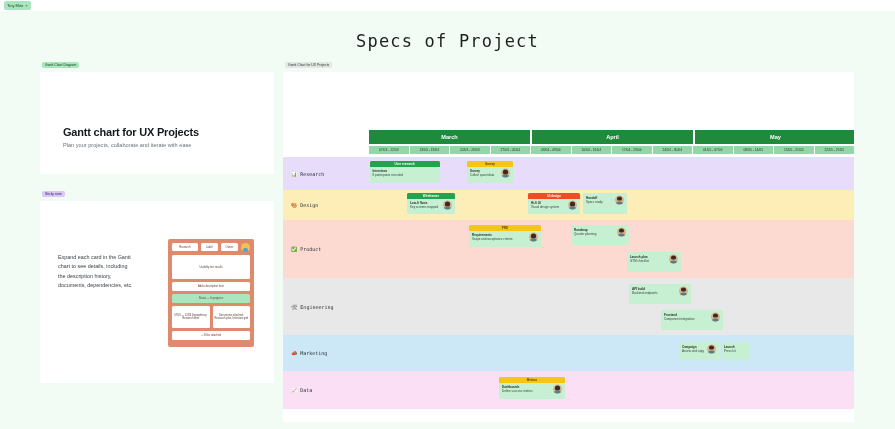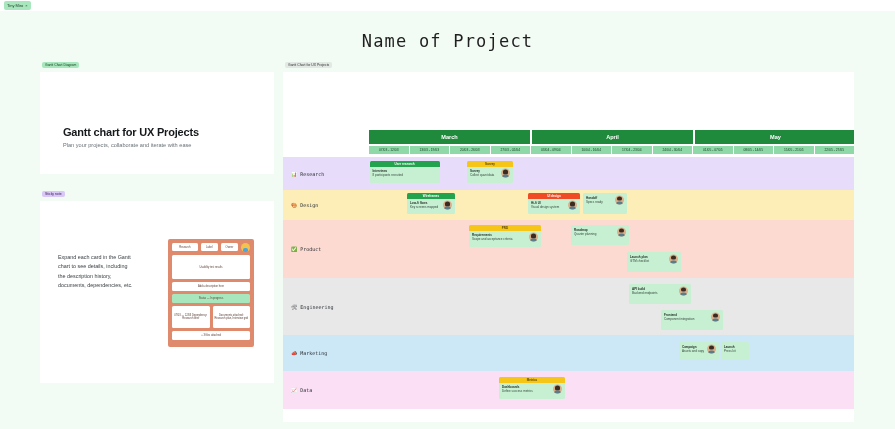--- a/index.html
+++ b/index.html
@@ -202,21 +202,21 @@
 
   <div class="tabbar">
     <div class="tab">
       <span>Tiny Miro</span>
       <span class="tab-close">×</span>
     </div>
   </div>
 
   <div class="canvas">
 
-    <div class="page-title">Name of Project</div>
+    <div class="page-title">Specs of Project</div>
 
     <div class="note hero">
       <div class="note-badge badge-green">Gantt Chart Diagram</div>
       <div class="hero-title">Gantt chart for UX Projects</div>
       <div class="hero-sub">Plan your projects, collaborate and iterate with ease</div>
     </div>
 
     <div class="note tipcard">
       <div class="note-badge badge-purple">Sticky note</div>
       <div class="tip-text">Expand each card in the Gantt chart to see details, including the description history, documents, dependencies, etc.</div>

